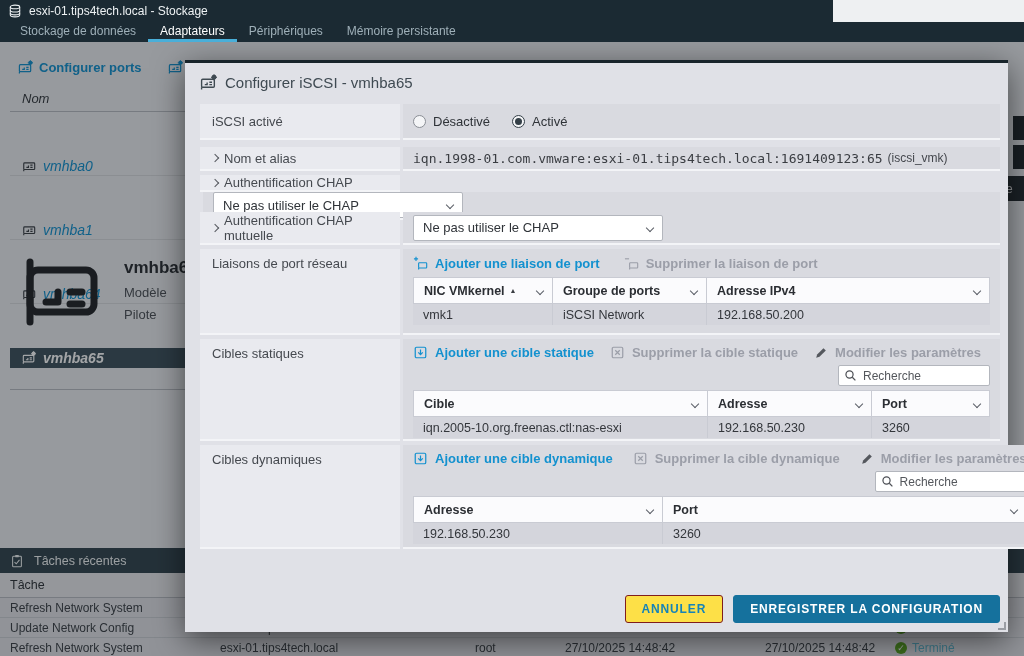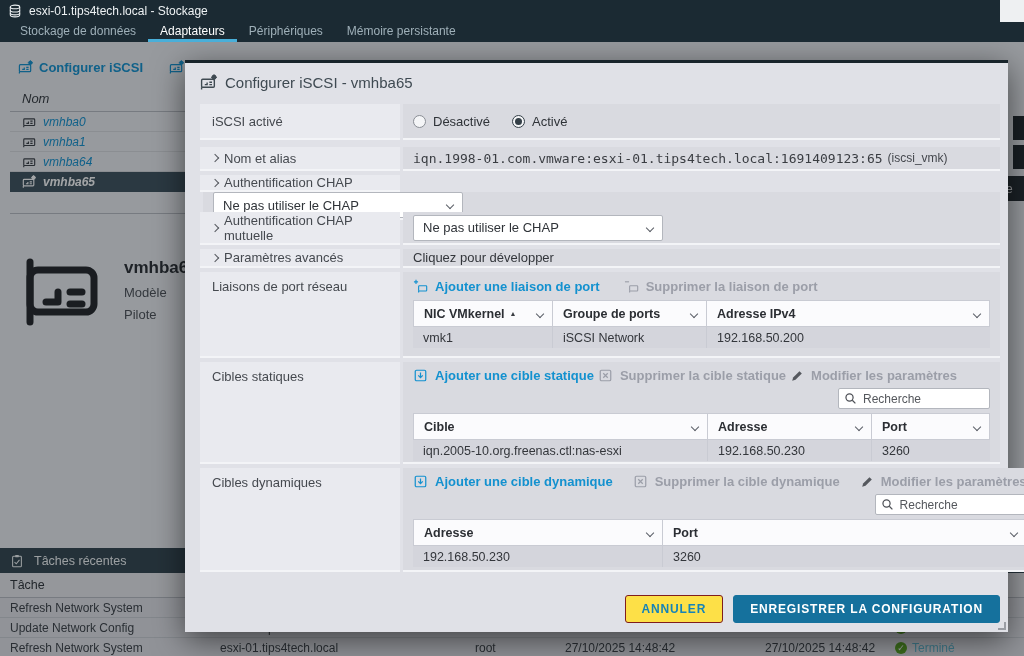--- a/index.html
+++ b/index.html
@@ -1,39 +1,39 @@
 <!DOCTYPE html>
 <html><head>
 <meta charset="utf-8">
 <style>
   * { margin:0; padding:0; box-sizing:border-box; }
   html,body { width:1024px; height:656px; overflow:hidden;
     font-family:"Liberation Sans", sans-serif; background:#eef0f2; }
 
   
-  .topbar { position:absolute; left:0; top:0; width:1000px; height:22px;
+  .topbar { position:absolute; left:0; top:0; width:833px; height:22px;
     background:#1b2a33; color:#eef2f4; display:flex; align-items:center;
     padding-left:8px; font-size:12px; z-index:20; }
   .topbar .ic { margin-right:7px; display:inline-flex; }
   .tabbar { position:absolute; left:0; top:22px; width:1024px; height:20px;
     background:#1b2a33; display:flex; align-items:stretch; padding-left:8px; z-index:20; }
   .tab { font-size:12px; color:#9fb0b9; padding:1px 12px 0 12px; display:flex;
     align-items:center; cursor:pointer; border-bottom:3px solid transparent; }
   .tab.active { color:#ffffff; border-bottom:3px solid #49afd9; }
 
   
   .bg { position:absolute; left:0; top:42px; width:1024px; height:614px; background:#eceef1; }
   .bg-toolbar { position:absolute; left:18px; top:18px; display:flex; gap:26px; }
   .lnkbtn { display:flex; align-items:center; gap:6px; color:#1391cf; font-size:13px;
     font-weight:600; cursor:pointer; white-space:nowrap; }
   .adp-table { position:absolute; left:10px; top:44px; width:240px;font-style:italic; }
   .adp-head { height:26px; display:flex; align-items:center; padding-left:12px;
     font-size:13px; color:#33373c; border-bottom:1px solid #b9bcc2; }
   .adp-row { height:20px; display:flex; align-items:center; gap:7px; padding-left:12px;
-    font-size:12px; color:#1391cf; border-bottom:1px solid #d8dadd; cursor:pointer; }
+    font-size:14px; color:#1391cf; border-bottom:1px solid #d8dadd; cursor:pointer;margin-top:44px; }
   .adp-row .ic { color:#3a3f45; display:inline-flex; }
   .adp-row.sel { background:#3e525c; color:#ffffff; font-weight:700;
     border-bottom:1px solid #3e525c; }
   .adp-row.sel .ic { color:#ffffff; }
   .adp-empty { height:22px; border-bottom:1px solid #b9bcc2; }
   .details { position:absolute; left:18px; top:212px; display:flex; gap:18px; }
   .details .bigic { color:#232528; }
   .det-title { font-size:17px; font-weight:700; color:#2b2e33; margin-top:4px; }
   .det-line { font-size:13px; color:#4c5056; margin-top:7px; }
 
@@ -230,21 +230,21 @@
 
 <div class="bg">
 
   <div class="bg-toolbar">
     <div class="lnkbtn">
       <span>
         <svg width="15" height="15">
             <use href="#i-adpg"></use>
           </svg>
       </span>
-      <span>Configurer iSCSI</span>
+      <span>Configurer ports</span>
     </div>
     <div class="lnkbtn">
       <span>
         <svg width="15" height="15">
             <use href="#i-adpg"></use>
           </svg>
       </span>
       <span>iS</span>
     </div>
   </div>
@@ -412,29 +412,20 @@
         <span>Authentification CHAP mutuelle</span>
       </div>
       <div class="cnt">
         <div class="selbox">
           <span>Ne pas utiliser le CHAP</span>
           <span class="chv"></span>
         </div>
       </div>
     </div>
 
-    <div class="frow" style="height:19px;">
-      <div class="lbl">
-        <span class="exp"></span>
-        <span>Paramètres avancés</span>
-      </div>
-      <div class="cnt">
-        <span>Cliquez pour développer</span>
-      </div>
-    </div>
 
     <div class="frow" style="height:86px;">
       <div class="lbl top" style="padding-top:7px;">
         <span>Liaisons de port réseau</span>
       </div>
       <div class="cnt col">
         <div class="tbar">
           <div class="tbtn">
             <span>
                 <svg width="15" height="15">
@@ -475,21 +466,21 @@
           </div>
         </div>
       </div>
     </div>
 
     <div class="frow" style="height:102px;">
       <div class="lbl top" style="padding-top:7px;">
         <span>Cibles statiques</span>
       </div>
       <div class="cnt col">
-        <div class="tbar" style="gap:4px;">
+        <div class="tbar" style="gap:16px;">
           <div class="tbtn">
             <span>
                 <svg width="15" height="15">
                   <use href="#i-dl"></use>
                 </svg>
               </span>
             <span>Ajouter une cible statique</span>
           </div>
           <div class="tbtn dis">
             <span>

